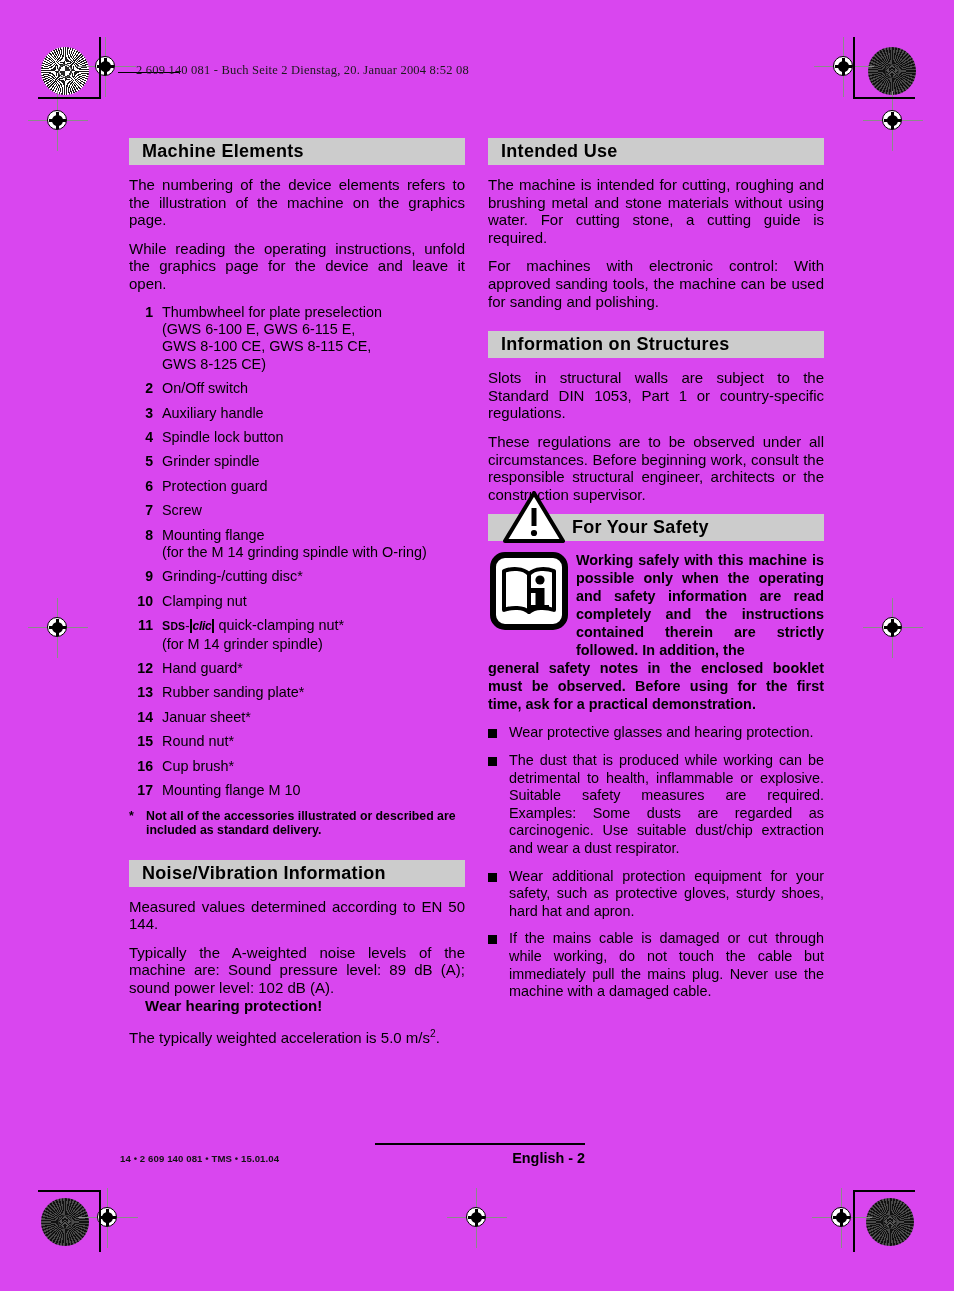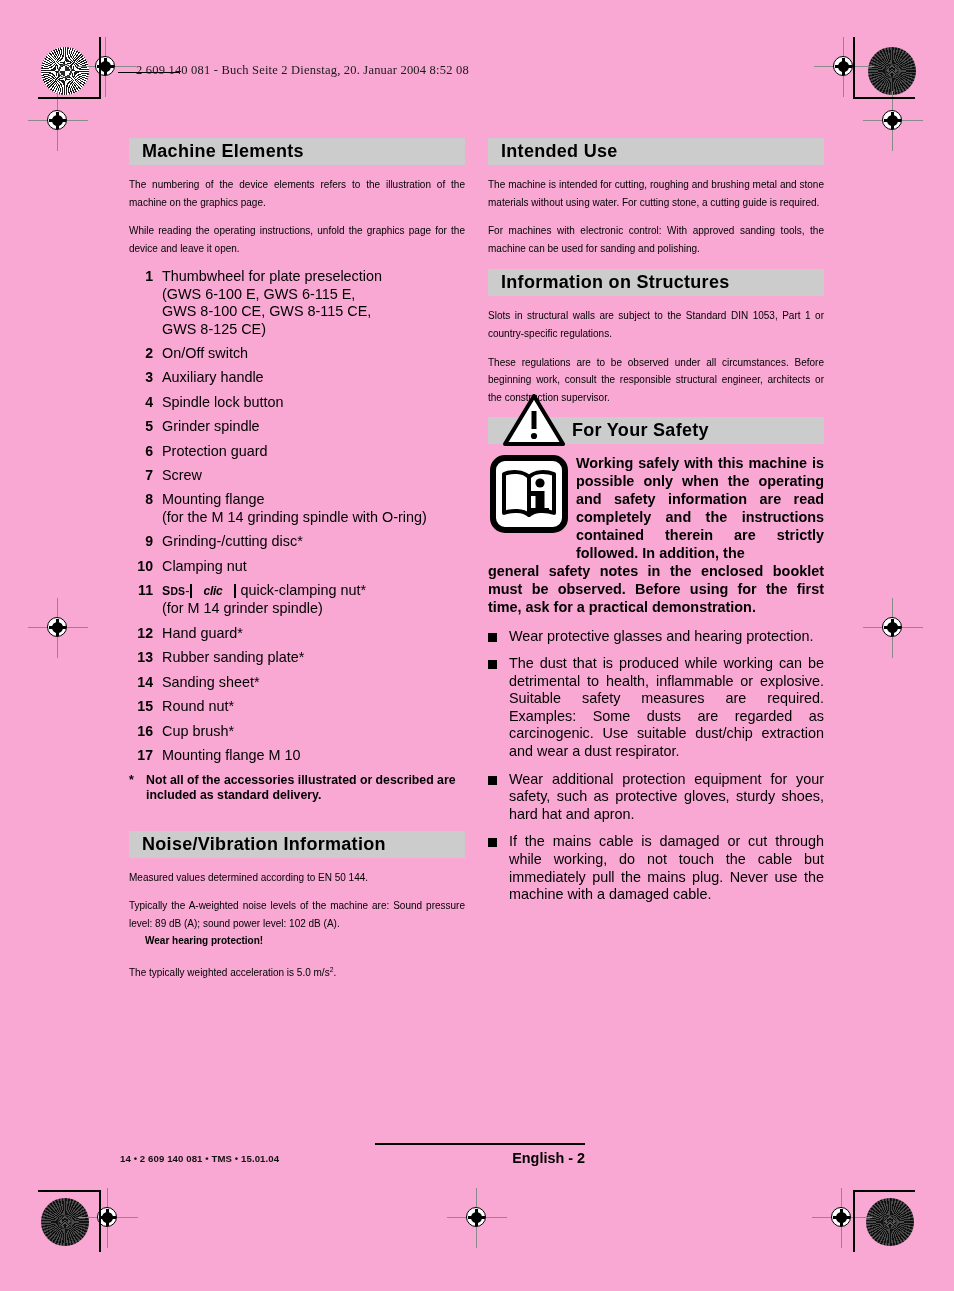--- a/index.html
+++ b/index.html
@@ -8,21 +8,21 @@
     background: #ffffff;
   }
   body {
     font-family: "Liberation Sans", sans-serif;
     color: #000000;
   }
   #page {
     position: relative;
     width: 954px;
     height: 1291px;
-    background: #f9a8d4;
+    background: #d946ef;
     overflow: hidden;
   }
 
   
   .crosshair {
     position: absolute;
     width: 60px;
     height: 60px;
   }
   .crosshair .h {
@@ -131,21 +131,21 @@
     font-size: 18px;
     font-weight: bold;
     letter-spacing: 0.3px;
     white-space: nowrap;
   }
   .section-bar.with-icon .title { left: 84px; }
 
   
   p.body {
     margin: 0 0 11px 0;
-    font-size: 10px;
+    font-size: 15px;
     line-height: 17.6px;
     text-align: justify;
     text-justify: inter-word;
   }
   p.body.last { margin-bottom: 0; }
   p.body b { font-weight: bold; margin-left: 16px; }
 
   
   ol.elements {
     list-style: none;
@@ -184,21 +184,21 @@
   }
   .sds-logo .sds .small { font-size: 10.4px; }
   .sds-logo .dash { font-size: 13px; }
   .sds-logo .clic {
     font-style: italic;
     font-weight: bold;
     font-size: 12px;
     letter-spacing: -0.3px;
     border-left: 2.5px solid #000;
     border-right: 2.5px solid #000;
-    padding: 0 12px;
+    padding: 0 1px;
   }
 
   .footnote {
     margin-top: 9px;
     font-size: 12.3px;
     line-height: 14.6px;
     font-weight: bold;
     position: relative;
     padding-left: 17px;
   }
@@ -405,48 +405,48 @@
       <li><span class="num">4</span><span>Spindle lock button</span></li>
       <li><span class="num">5</span><span>Grinder spindle</span></li>
       <li><span class="num">6</span><span>Protection guard</span></li>
       <li><span class="num">7</span><span>Screw</span></li>
       <li><span class="num">8</span><span>Mounting flange</span><span class="sub">(for the M 14 grinding spindle with O-ring)</span></li>
       <li><span class="num">9</span><span>Grinding-/cutting disc*</span></li>
       <li><span class="num">10</span><span>Clamping nut</span></li>
       <li><span class="num">11</span><span class="sds-logo"><span class="sds">S<span class="small">DS</span></span><span class="dash">-</span><span class="clic">clic</span></span> <span>quick-clamping nut*</span><span class="sub">(for M 14 grinder spindle)</span></li>
       <li><span class="num">12</span><span>Hand guard*</span></li>
       <li><span class="num">13</span><span>Rubber sanding plate*</span></li>
-      <li><span class="num">14</span><span>Sanding sheet*</span></li>
+      <li><span class="num">14</span><span>Januar sheet*</span></li>
       <li><span class="num">15</span><span>Round nut*</span></li>
       <li><span class="num">16</span><span>Cup brush*</span></li>
       <li><span class="num">17</span><span>Mounting flange M 10</span></li>
     </ol>
 
     <div class="footnote">
       <span class="star">*</span>
       <span>Not all of the accessories illustrated or described are included as standard delivery.</span>
     </div>
 
-    <div class="section-bar" style="margin-top:28px;">
+    <div class="section-bar" style="margin-top:22px;">
       <div class="title">Noise/Vibration Information</div>
     </div>
     <p class="body">Measured values determined according to EN 50 144.</p>
     <p class="body"><span>Typically the A-weighted noise levels of the machine are: Sound pressure level: 89 dB (A); sound power level: 102 dB (A).</span><br><b>Wear hearing protection!</b></p>
     <p class="body last"><span>The typically weighted acceleration is 5.0 m/s</span><sup class="ex">2</sup><span>.</span></p>
   </div>
 
   <div class="col col-right">
 
     <div class="section-bar">
       <div class="title">Intended Use</div>
     </div>
     <p class="body">The machine is intended for cutting, roughing and brushing metal and stone materials without using water. For cutting stone, a cutting guide is required.</p>
     <p class="body">For machines with electronic control: With approved sanding tools, the machine can be used for sanding and polishing.</p>
 
-    <div class="section-bar" style="margin-top:12px;">
+    <div class="section-bar" style="margin-top:21px;">
       <div class="title">Information on Structures</div>
     </div>
     <p class="body">Slots in structural walls are subject to the Standard DIN 1053, Part 1 or country-specific regulations.</p>
     <p class="body">These regulations are to be observed under all circumstances. Before beginning work, consult the responsible structural engineer, architects or the construction supervisor.</p>
 
     <div class="safety-head">
       <div class="section-bar with-icon">
         <div class="title">For Your Safety</div>
       </div>
 

